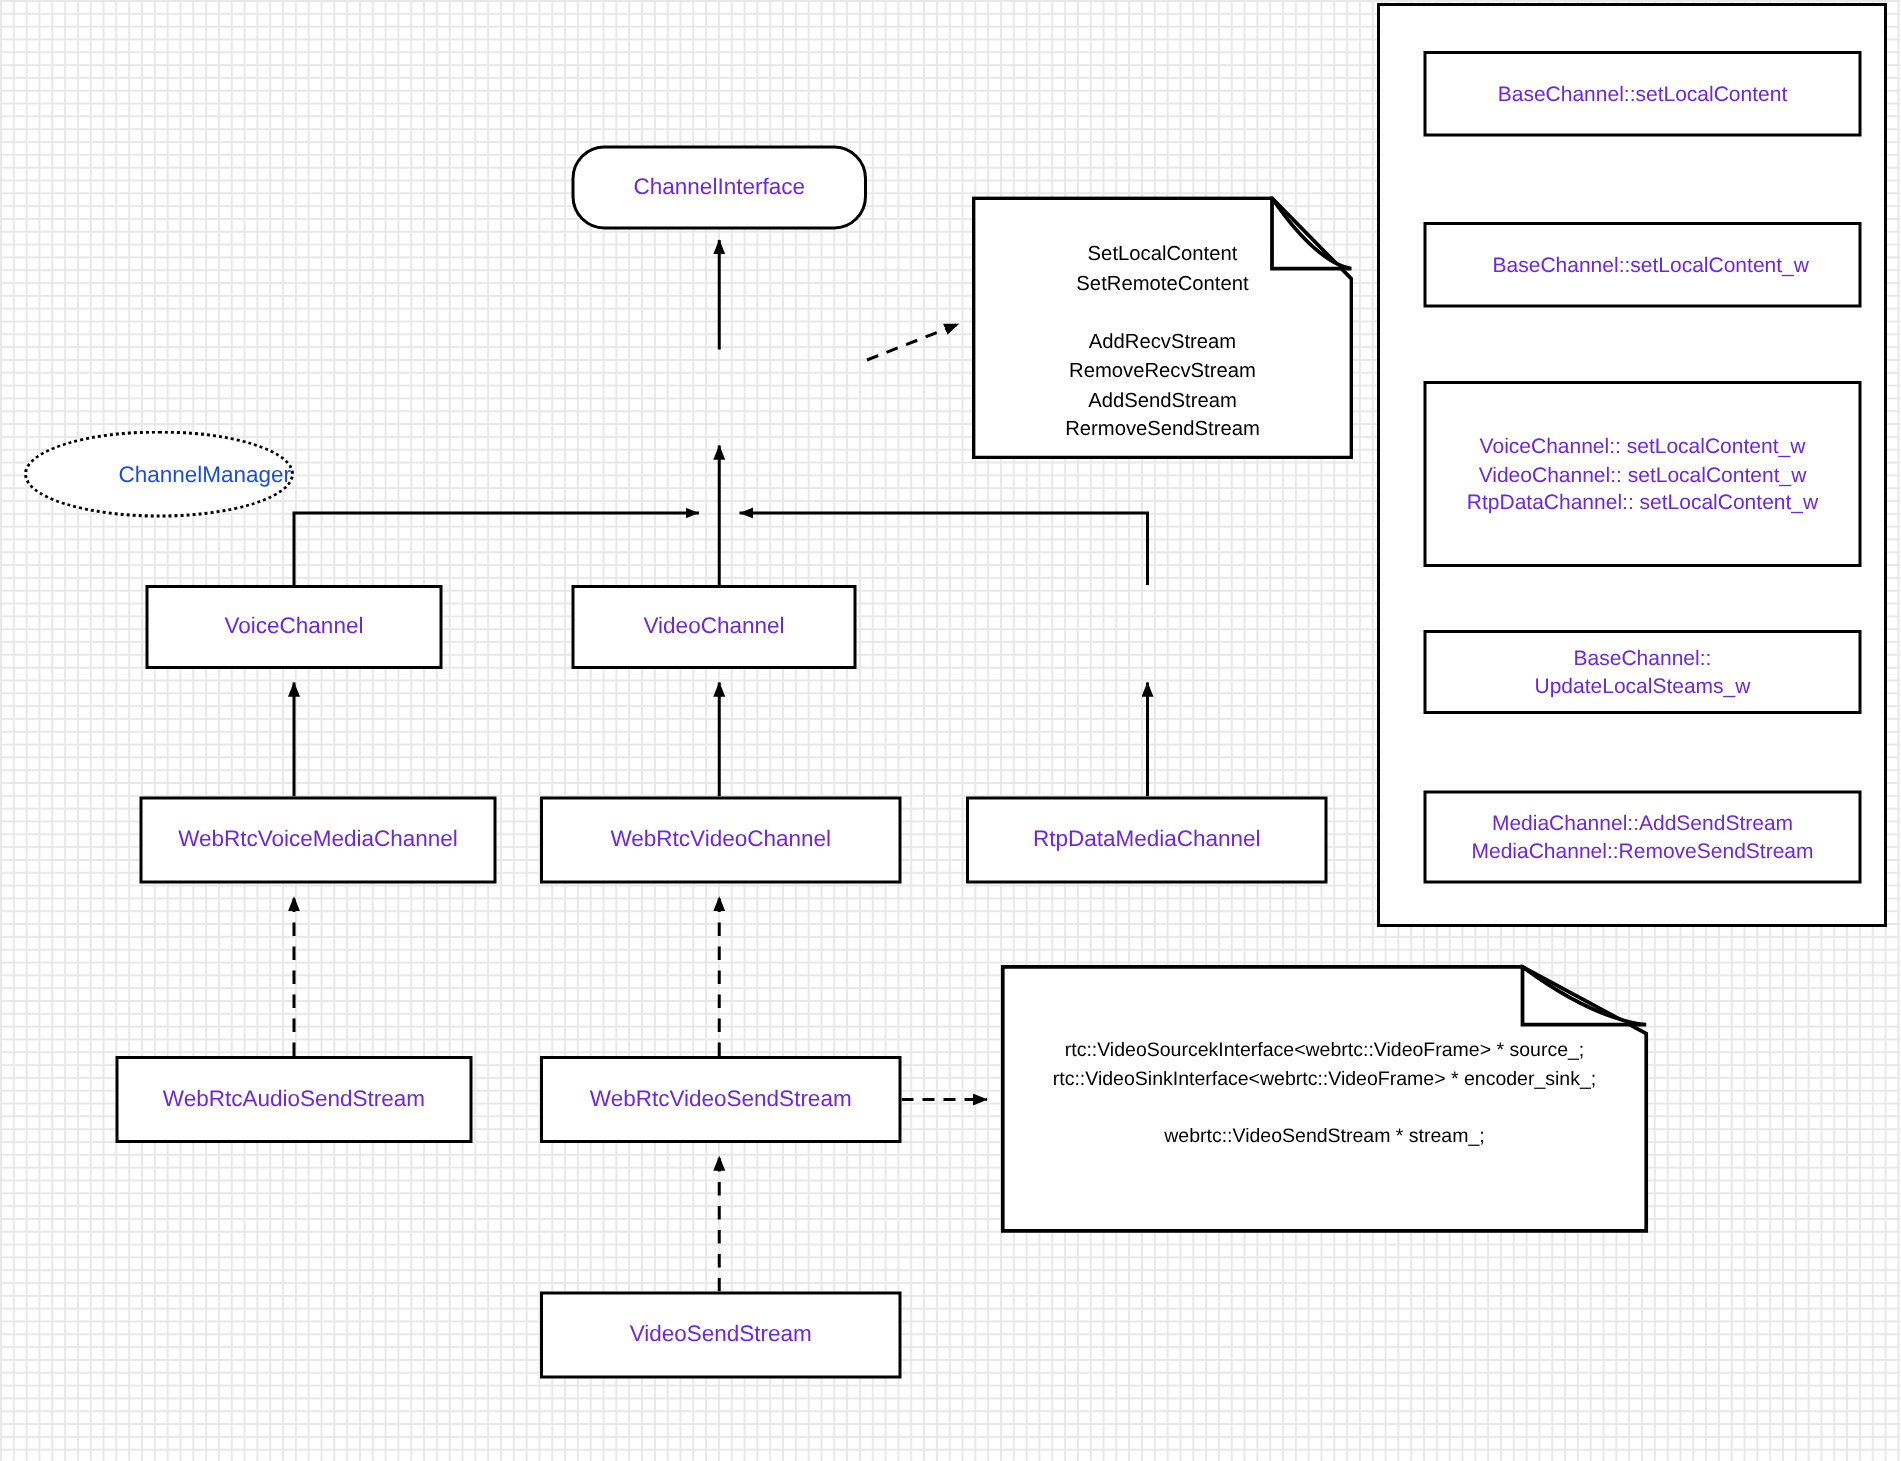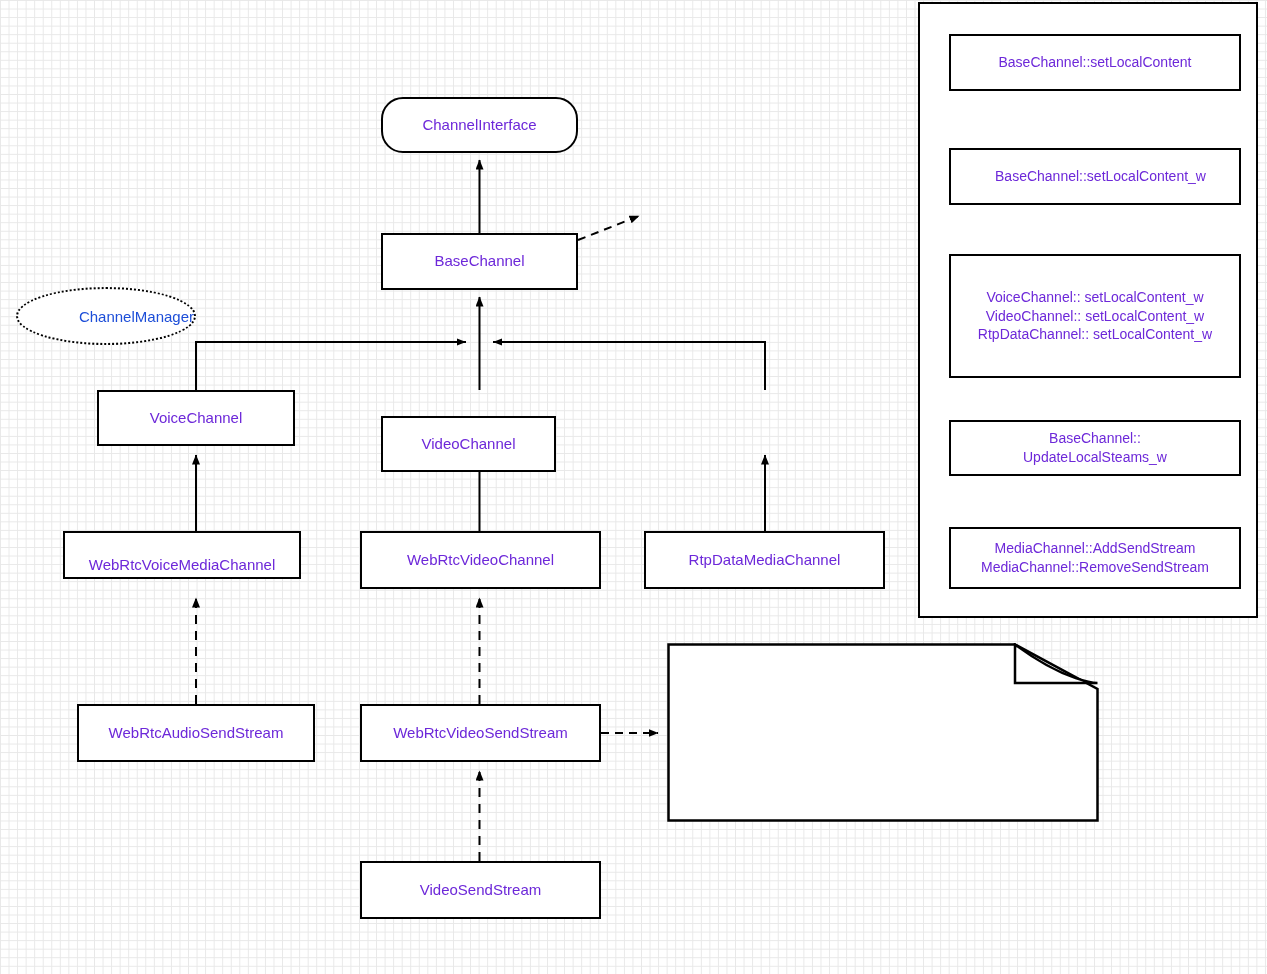--- a/index.html
+++ b/index.html
@@ -160,38 +160,35 @@
       <line x1="1095" y1="476" x2="1095" y2="519" stroke="#000000" stroke-width="2" marker-end="url(#arrowFilled)"></line>
     </g>
   </svg>
 
   <div class="panel-frame" id="panel-frame" style="left: 918px; top: 2px; width: 340px; height: 616px;"></div>
 
   <div class="node-box" id="n-channel-interface" style="left: 381px; top: 97px; width: 197px; height: 56px; border-radius: 22px;">
     <span>ChannelInterface</span>
   </div>
 
-  <div class="node-box" id="n-base-channel" style="left: 381px; top: 233px; width: 197px; height: 57px;">
-    <span>BaseChannel</span>
-  </div>
 
   <div class="ellipse-node" id="n-channel-manager" style="left: 16px; top: 287px; width: 180px; height: 58px;">
     <span>ChannelManager</span>
   </div>
 
   <div class="node-box" id="n-voice-channel" style="left: 97px; top: 390px; width: 198px; height: 56px;">
     <span>VoiceChannel</span>
   </div>
 
-  <div class="node-box" id="n-video-channel" style="left: 381px; top: 390px; width: 175px; height: 56px; margin-top: 26px;">
+  <div class="node-box" id="n-video-channel" style="left: 381px; top: 390px; width: 190px; height: 56px;">
     <span>VideoChannel</span>
   </div>
 
 
-  <div class="node-box" id="n-webrtc-voice-media-channel" style="left: 63px; top: 531px; width: 238px; height: 48px; align-items: flex-end;">
+  <div class="node-box" id="n-webrtc-voice-media-channel" style="left: 93px; top: 531px; width: 238px; height: 58px;">
     <span>WebRtcVoiceMediaChannel</span>
   </div>
 
   <div class="node-box" id="n-webrtc-video-channel" style="left: 360px; top: 531px; width: 241px; height: 58px;">
     <span>WebRtcVideoChannel</span>
   </div>
 
   <div class="node-box" id="n-rtp-data-media-channel" style="left: 644px; top: 531px; width: 241px; height: 58px;">
     <span>RtpDataMediaChannel</span>
   </div>
@@ -201,26 +198,43 @@
   </div>
 
   <div class="node-box" id="n-video-send-stream" style="left: 360px; top: 861px; width: 241px; height: 58px;">
     <span>VideoSendStream</span>
   </div>
 
   <div class="node-box" id="n-webrtc-video-send-stream" style="left: 360px; top: 704px; width: 241px; height: 58px;">
     <span>WebRtcVideoSendStream</span>
   </div>
 
+  <div class="note-shape note-a" id="note-base-channel-methods" style="left: 648px; top: 131px; width: 254px; height: 175px;">
+    <svg viewBox="0 0 254 175" preserveAspectRatio="none">
+      <path d="M1,1 L200,1 L253,55 L253,174 L1,174 Z" fill="#ffffff" stroke="#000000" stroke-width="2.5"></path>
+      <path d="M200,1 C200,30 200,48 200,48 L253,48 C253,48 232,48 200,1 Z" fill="#ffffff" stroke="#000000" stroke-width="2.5"></path>
+    </svg>
+    <div class="note-text">SetLocalContent
+SetRemoteContent
+
+AddRecvStream
+RemoveRecvStream
+AddSendStream
+RermoveSendStream</div>
+  </div>
 
   <div class="note-shape note-b" id="note-video-send-stream-members" style="left: 667px; top: 643px; width: 432px; height: 179px;">
     <svg viewBox="0 0 432 179" preserveAspectRatio="none">
       <path d="M1.5,1.5 L348,1.5 L430.5,46 L430.5,177.5 L1.5,177.5 Z" fill="#ffffff" stroke="#000000" stroke-width="2.5"></path>
       <path d="M348,1.5 C348,26 348,40 348,40 L430.5,40 C430.5,40 400,40 348,1.5 Z" fill="#ffffff" stroke="#000000" stroke-width="2.5"></path>
     </svg>
+    <div class="note-text">rtc::VideoSourcekInterface&lt;webrtc::VideoFrame&gt; * source_;
+rtc::VideoSinkInterface&lt;webrtc::VideoFrame&gt; * encoder_sink_;
+
+webrtc::VideoSendStream * stream_;</div>
   </div>
 
   <div id="flow-steps-host">
       <div class="node-box small" style="left: 949px; top: 34px; width: 292px; height: 57px;"><span>BaseChannel::setLocalContent</span></div>
       <div class="node-box small" style="left: 949px; top: 148px; width: 292px; height: 57px; padding-left: 15px;"><span>BaseChannel::setLocalContent_w</span></div>
       <div class="node-box small" style="left: 949px; top: 254px; width: 292px; height: 124px;"><span>VoiceChannel:: setLocalContent_w
 VideoChannel:: setLocalContent_w
 RtpDataChannel:: setLocalContent_w</span></div>
       <div class="node-box small" style="left: 949px; top: 420px; width: 292px; height: 56px;"><span>BaseChannel::
 UpdateLocalSteams_w</span></div>

